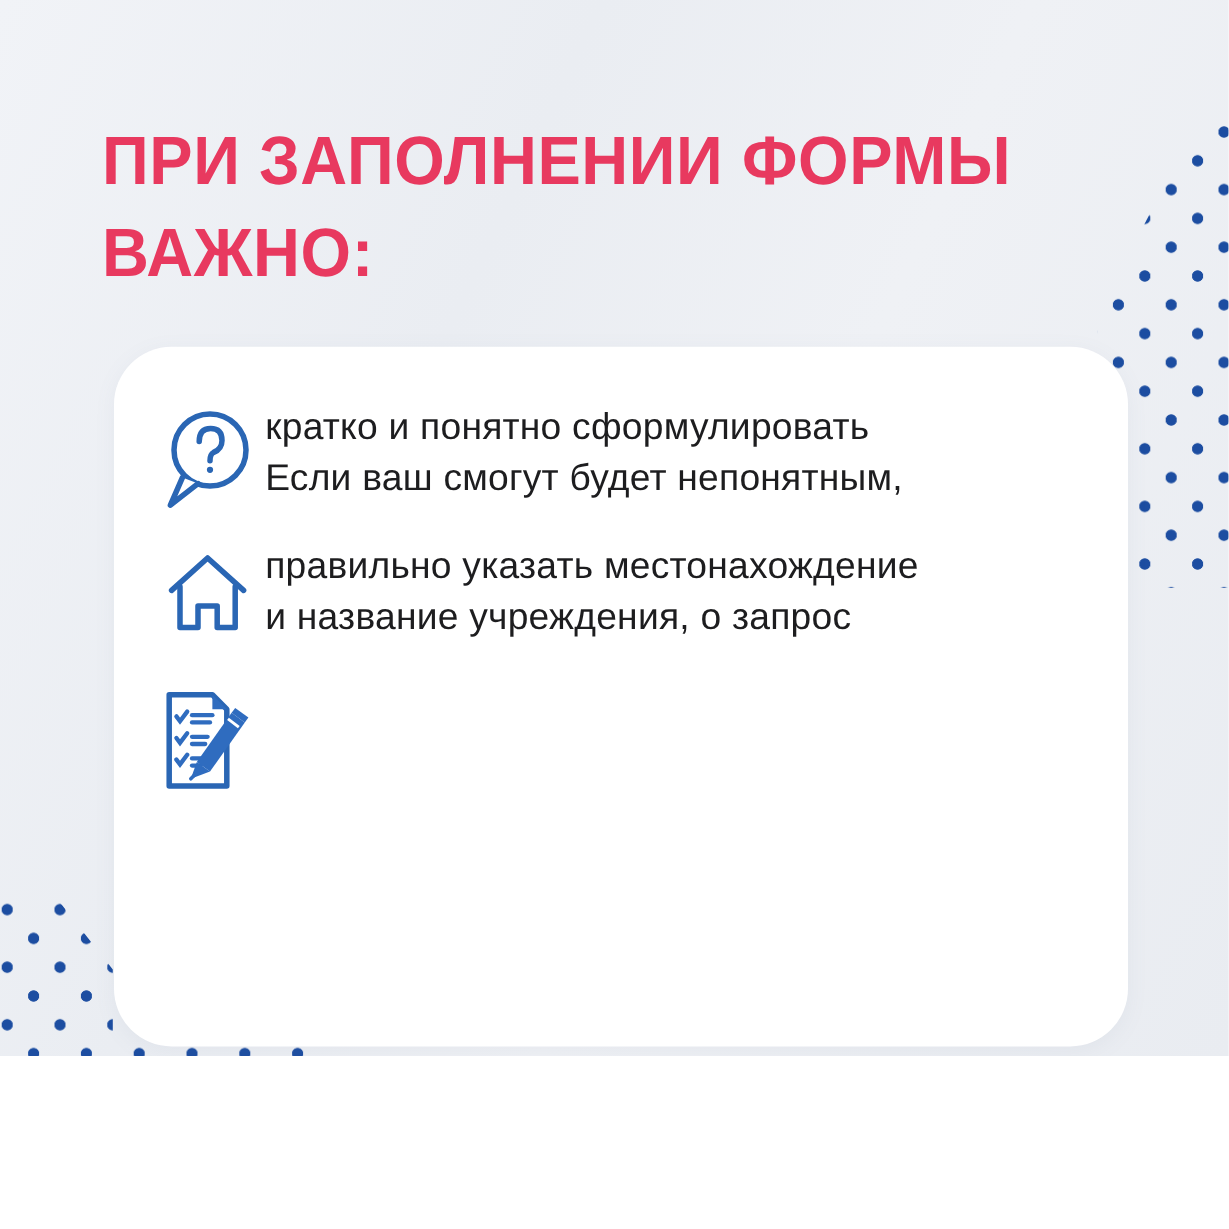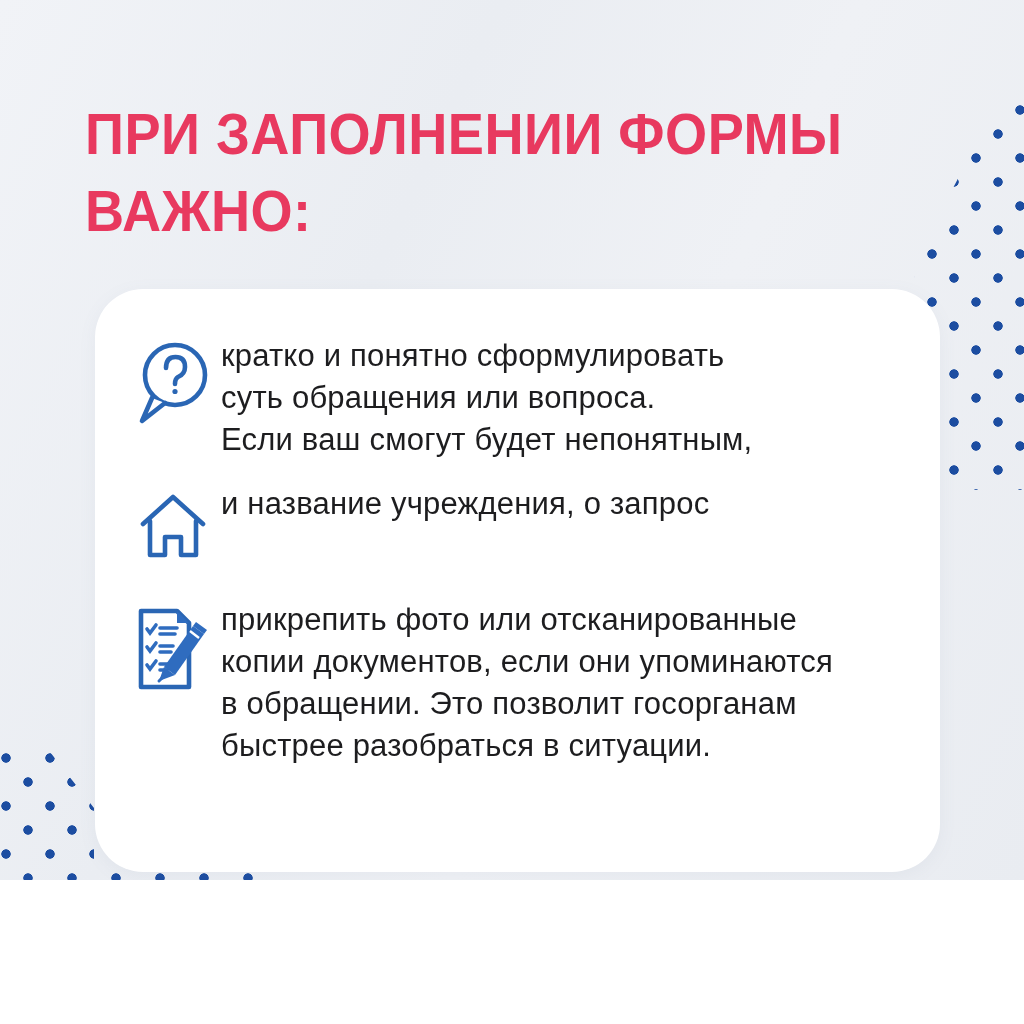--- a/index.html
+++ b/index.html
@@ -73,33 +73,33 @@
       <div class="icon-box">
         <svg width="76" height="92" viewBox="0 0 76 92">
           <circle class="stroke" cx="40" cy="38" r="30"></circle>
           <path d="M17 61 L7 84 L30 66" fill="#ffffff" stroke="#2a66b4" stroke-width="4.6" stroke-linejoin="round" stroke-linecap="round"></path>
           <path class="stroke" d="M31 31 q0 -11 9.5 -11 q9.5 0 9.5 10 q0 7 -7 10 q-3 1.6 -3 7"></path>
           <circle cx="40" cy="54.5" r="2.6" fill="#2a66b4"></circle>
         </svg>
       </div>
       <div class="item-text">
         <div class="tline">кратко и понятно сформулировать</div>
-        <div class="tline">суть обращения или вопроса.</div>
         <div class="tline">Если ваш смогут будет непонятным,</div>
       </div>
     </div>
 
     <div class="item">
       <div class="icon-box">
         <svg width="76" height="92" viewBox="0 0 76 92">
           <path class="stroke" d="M8 39 L38 12 L68 39"></path>
           <path class="stroke" d="M15 36 L15 70 L30 70 L30 52 L46 52 L46 70 L61 70 L61 36"></path>
         </svg>
       </div>
       <div class="item-text">
+        <div class="tline">правильно указать местонахождение</div>
         <div class="tline">и название учреждения, о запрос</div>
       </div>
     </div>
 
     <div class="item">
       <div class="icon-box">
         <svg width="84" height="96" viewBox="0 0 84 96">
           <path class="stroke" d="M10 10 L46 10 L58 22 L58 86 L10 86 Z" stroke-width="4.2"></path>
           <path class="fillb" d="M46 10 L58 22 L46 22 Z"></path>
           <g stroke="#2f6cbf" stroke-width="3.6" stroke-linecap="round" fill="none">
@@ -115,22 +115,16 @@
           </g>
           <g>
             <path class="fillb" d="M33 66 L62 25 L73 33 L44 74 Z"></path>
             <path class="fillb" d="M33 66 L28 80 L44 74 Z"></path>
             <path d="M28 80 L32 76" stroke="#2f6cbf" stroke-width="3" stroke-linecap="round"></path>
             <path d="M65 21 L76 29 L73 33 L62 25 Z" class="fillb"></path>
             <path d="M59 30 L68 37" stroke="#ffffff" stroke-width="2.4"></path>
           </g>
         </svg>
       </div>
-      <div class="item-text">
-        <div class="tline">прикрепить фото или отсканированные</div>
-        <div class="tline">копии документов, если они упоминаются</div>
-        <div class="tline">в обращении. Это позволит госорганам</div>
-        <div class="tline">быстрее разобраться в ситуации.</div>
-      </div>
     </div>
 
   </div>
 </div>
 
 </body></html>

